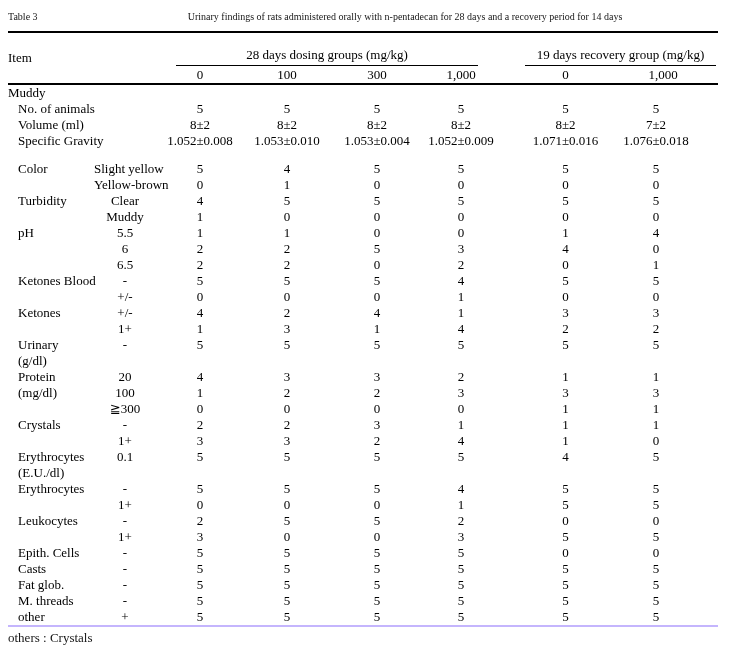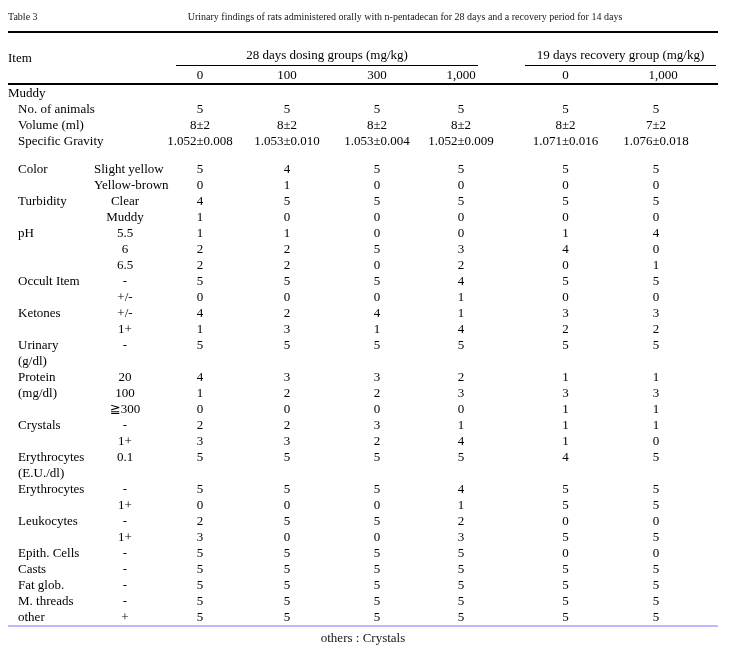--- a/index.html
+++ b/index.html
@@ -31,21 +31,21 @@
   .bb { border-bottom:2px solid #000; }
 
   tbody td { height:16px; line-height:16px; padding:0; white-space:nowrap; overflow:visible; vertical-align:middle; }
   td.label { text-align:left; padding-left:10px; }
   tr.section td.label { padding-left:0; }
   td.sub { text-align:center; padding-left:2px; }
   td.val { text-align:center; }
   td.val.lastcol { padding-right:14px; }
   tr.spacer td { height:12px; }
 
-  .footnotes { margin-top:3px; font-size:13px; line-height:15px;text-align:center; }
+  .footnotes { margin-top:3px; font-size:13px; line-height:15px; }
 </style>
 </head>
 <body>
 
 <div class="page">
 
   <div class="title-row">
     <span class="tnum">Table 3</span>
     <span class="ttext">Urinary findings of rats administered orally with n-pentadecan for 28 days and a recovery period for 14 days</span>
   </div>
@@ -193,21 +193,21 @@
           <td class="sub">6.5</td>
           <td class="val">2</td>
           <td class="val">2</td>
           <td class="val">0</td>
           <td class="val">2</td>
           <td></td>
           <td class="val">0</td>
           <td class="val lastcol">1</td>
         </tr>
         <tr>
-          <td class="label">Occult Item</td>
+          <td class="label">Ketones Blood</td>
           <td class="sub">-</td>
           <td class="val">5</td>
           <td class="val">5</td>
           <td class="val">5</td>
           <td class="val">4</td>
           <td></td>
           <td class="val">5</td>
           <td class="val lastcol">5</td>
         </tr>
         <tr>

